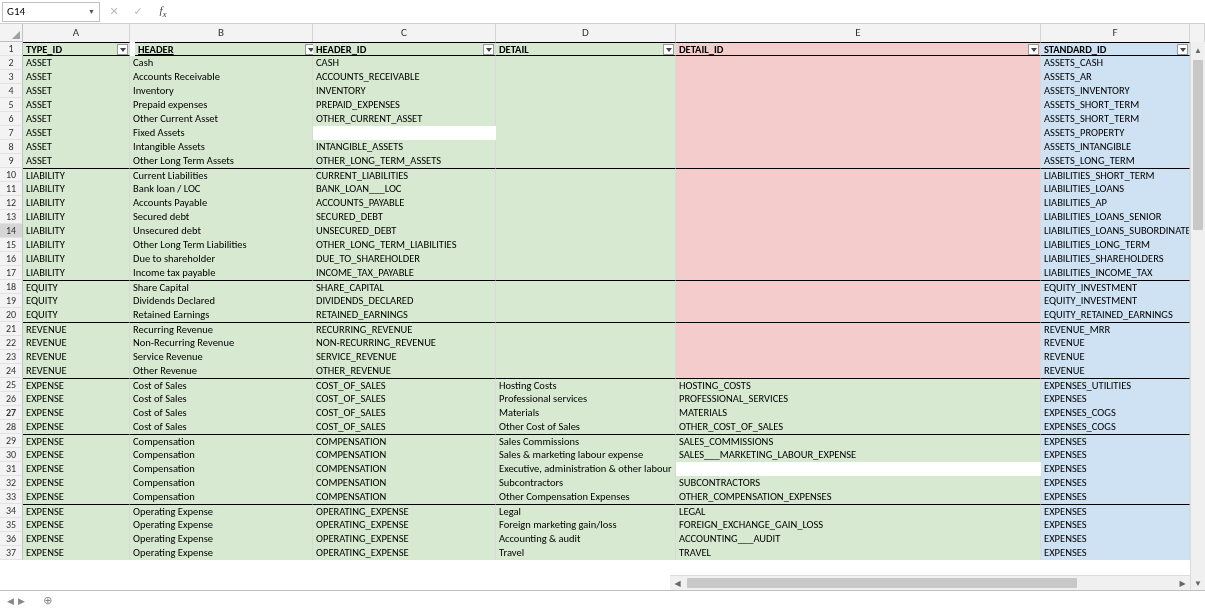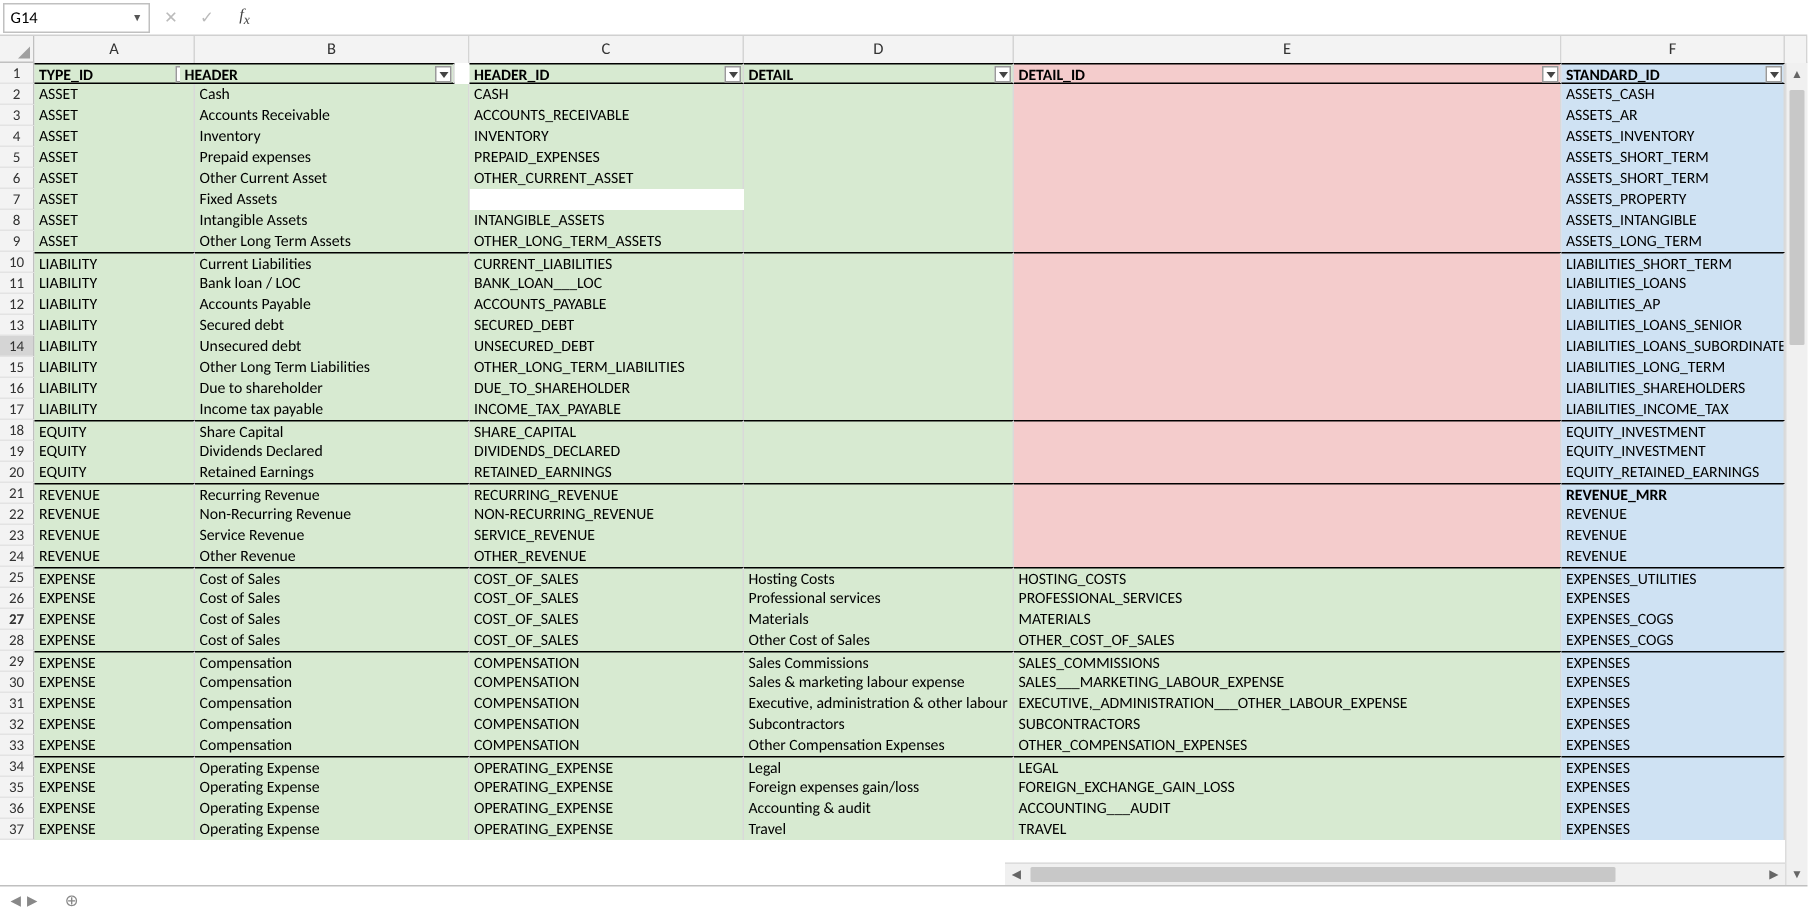--- a/index.html
+++ b/index.html
@@ -89,21 +89,21 @@
       <div class="col-head" style="left: 676px; width: 365px;">E</div>
       <div class="col-head" style="left: 1041px; width: 149px;">F</div>
       <div class="col-head" style="left: 1190px; width: 15px;"></div>
     </div>
 </div>
 
 <div class="grid" id="grid">
     <div class="row-head" style="top: 0px;">1</div>
     <div class="cell-row hdr-row row-sep-top" style="top: 0px;">
       <div class="cell bg-green" style="left: 0px; width: 107px; border-bottom: 1px solid rgb(0, 0, 0); border-top: 1px solid rgb(0, 0, 0);"><span>TYPE_ID</span><div class="filter-arrow"></div></div>
-      <div class="cell bg-green" style="left: 97px; width: 183px; border-bottom: 1px solid rgb(0, 0, 0); border-top: 1px solid rgb(0, 0, 0);"><span>HEADER</span><div class="filter-arrow"></div></div>
+      <div class="cell bg-green" style="left: 112px; width: 183px; border-bottom: 1px solid rgb(0, 0, 0); border-top: 1px solid rgb(0, 0, 0); text-decoration: underline;"><span>HEADER</span><div class="filter-arrow"></div></div>
       <div class="cell bg-green" style="left: 290px; width: 183px; border-bottom: 1px solid rgb(0, 0, 0); border-top: 1px solid rgb(0, 0, 0);"><span>HEADER_ID</span><div class="filter-arrow"></div></div>
       <div class="cell bg-green" style="left: 473px; width: 180px; border-bottom: 1px solid rgb(0, 0, 0); border-top: 1px solid rgb(0, 0, 0);"><span>DETAIL</span><div class="filter-arrow"></div></div>
       <div class="cell bg-pink" style="left: 653px; width: 365px; border-bottom: 1px solid rgb(0, 0, 0); border-top: 1px solid rgb(0, 0, 0);"><span>DETAIL_ID</span><div class="filter-arrow"></div></div>
       <div class="cell bg-blue" style="left: 1018px; width: 149px; border-bottom: 1px solid rgb(0, 0, 0); border-top: 1px solid rgb(0, 0, 0);"><span>STANDARD_ID</span><div class="filter-arrow"></div></div>
     </div>
     <div class="row-head" style="top: 14px;">2</div>
     <div class="cell-row" style="top: 14px;">
       <div class="cell bg-green" style="left: 0px; width: 107px;">ASSET</div>
       <div class="cell bg-green" style="left: 107px; width: 183px;">Cash</div>
       <div class="cell bg-green" style="left: 290px; width: 183px;">CASH</div>
@@ -273,21 +273,21 @@
       <div class="cell bg-pink" style="left: 653px; width: 365px;"></div>
       <div class="cell bg-blue" style="left: 1018px; width: 149px;">EQUITY_RETAINED_EARNINGS</div>
     </div>
     <div class="row-head" style="top: 280px;">21</div>
     <div class="cell-row row-sep-top" style="top: 280px;">
       <div class="cell bg-green" style="left: 0px; width: 107px; border-top: 1px solid rgb(0, 0, 0);">REVENUE</div>
       <div class="cell bg-green" style="left: 107px; width: 183px; border-top: 1px solid rgb(0, 0, 0);">Recurring Revenue</div>
       <div class="cell bg-green" style="left: 290px; width: 183px; border-top: 1px solid rgb(0, 0, 0);">RECURRING_REVENUE</div>
       <div class="cell bg-green" style="left: 473px; width: 180px; border-top: 1px solid rgb(0, 0, 0);"></div>
       <div class="cell bg-pink" style="left: 653px; width: 365px; border-top: 1px solid rgb(0, 0, 0);"></div>
-      <div class="cell bg-blue" style="left: 1018px; width: 149px; border-top: 1px solid rgb(0, 0, 0); font-weight: bold;">REVENUE_MRR</div>
+      <div class="cell bg-blue" style="left: 1018px; width: 149px; border-top: 1px solid rgb(0, 0, 0);">REVENUE_MRR</div>
     </div>
     <div class="row-head" style="top: 294px;">22</div>
     <div class="cell-row" style="top: 294px;">
       <div class="cell bg-green" style="left: 0px; width: 107px;">REVENUE</div>
       <div class="cell bg-green" style="left: 107px; width: 183px;">Non-Recurring Revenue</div>
       <div class="cell bg-green" style="left: 290px; width: 183px;">NON-RECURRING_REVENUE</div>
       <div class="cell bg-green" style="left: 473px; width: 180px;"></div>
       <div class="cell bg-pink" style="left: 653px; width: 365px;"></div>
       <div class="cell bg-blue" style="left: 1018px; width: 149px;">REVENUE</div>
     </div>
@@ -362,21 +362,20 @@
       <div class="cell bg-green" style="left: 473px; width: 180px;">Sales &amp; marketing labour expense</div>
       <div class="cell bg-green" style="left: 653px; width: 365px;">SALES___MARKETING_LABOUR_EXPENSE</div>
       <div class="cell bg-blue" style="left: 1018px; width: 149px;">EXPENSES</div>
     </div>
     <div class="row-head" style="top: 420px;">31</div>
     <div class="cell-row" style="top: 420px;">
       <div class="cell bg-green" style="left: 0px; width: 107px;">EXPENSE</div>
       <div class="cell bg-green" style="left: 107px; width: 183px;">Compensation</div>
       <div class="cell bg-green" style="left: 290px; width: 183px;">COMPENSATION</div>
       <div class="cell bg-green" style="left: 473px; width: 180px;">Executive, administration &amp; other labour</div>
-      <div class="cell bg-green" style="left: 653px; width: 365px;">EXECUTIVE,_ADMINISTRATION___OTHER_LABOUR_EXPENSE</div>
       <div class="cell bg-blue" style="left: 1018px; width: 149px;">EXPENSES</div>
     </div>
     <div class="row-head" style="top: 434px;">32</div>
     <div class="cell-row" style="top: 434px;">
       <div class="cell bg-green" style="left: 0px; width: 107px;">EXPENSE</div>
       <div class="cell bg-green" style="left: 107px; width: 183px;">Compensation</div>
       <div class="cell bg-green" style="left: 290px; width: 183px;">COMPENSATION</div>
       <div class="cell bg-green" style="left: 473px; width: 180px;">Subcontractors</div>
       <div class="cell bg-green" style="left: 653px; width: 365px;">SUBCONTRACTORS</div>
       <div class="cell bg-blue" style="left: 1018px; width: 149px;">EXPENSES</div>
@@ -397,21 +396,21 @@
       <div class="cell bg-green" style="left: 290px; width: 183px; border-top: 1px solid rgb(0, 0, 0);">OPERATING_EXPENSE</div>
       <div class="cell bg-green" style="left: 473px; width: 180px; border-top: 1px solid rgb(0, 0, 0);">Legal</div>
       <div class="cell bg-green" style="left: 653px; width: 365px; border-top: 1px solid rgb(0, 0, 0);">LEGAL</div>
       <div class="cell bg-blue" style="left: 1018px; width: 149px; border-top: 1px solid rgb(0, 0, 0);">EXPENSES</div>
     </div>
     <div class="row-head" style="top: 476px;">35</div>
     <div class="cell-row" style="top: 476px;">
       <div class="cell bg-green" style="left: 0px; width: 107px;">EXPENSE</div>
       <div class="cell bg-green" style="left: 107px; width: 183px;">Operating Expense</div>
       <div class="cell bg-green" style="left: 290px; width: 183px;">OPERATING_EXPENSE</div>
-      <div class="cell bg-green" style="left: 473px; width: 180px;">Foreign expenses gain/loss</div>
+      <div class="cell bg-green" style="left: 473px; width: 180px;">Foreign marketing gain/loss</div>
       <div class="cell bg-green" style="left: 653px; width: 365px;">FOREIGN_EXCHANGE_GAIN_LOSS</div>
       <div class="cell bg-blue" style="left: 1018px; width: 149px;">EXPENSES</div>
     </div>
     <div class="row-head" style="top: 490px;">36</div>
     <div class="cell-row" style="top: 490px;">
       <div class="cell bg-green" style="left: 0px; width: 107px;">EXPENSE</div>
       <div class="cell bg-green" style="left: 107px; width: 183px;">Operating Expense</div>
       <div class="cell bg-green" style="left: 290px; width: 183px;">OPERATING_EXPENSE</div>
       <div class="cell bg-green" style="left: 473px; width: 180px;">Accounting &amp; audit</div>
       <div class="cell bg-green" style="left: 653px; width: 365px;">ACCOUNTING___AUDIT</div>

